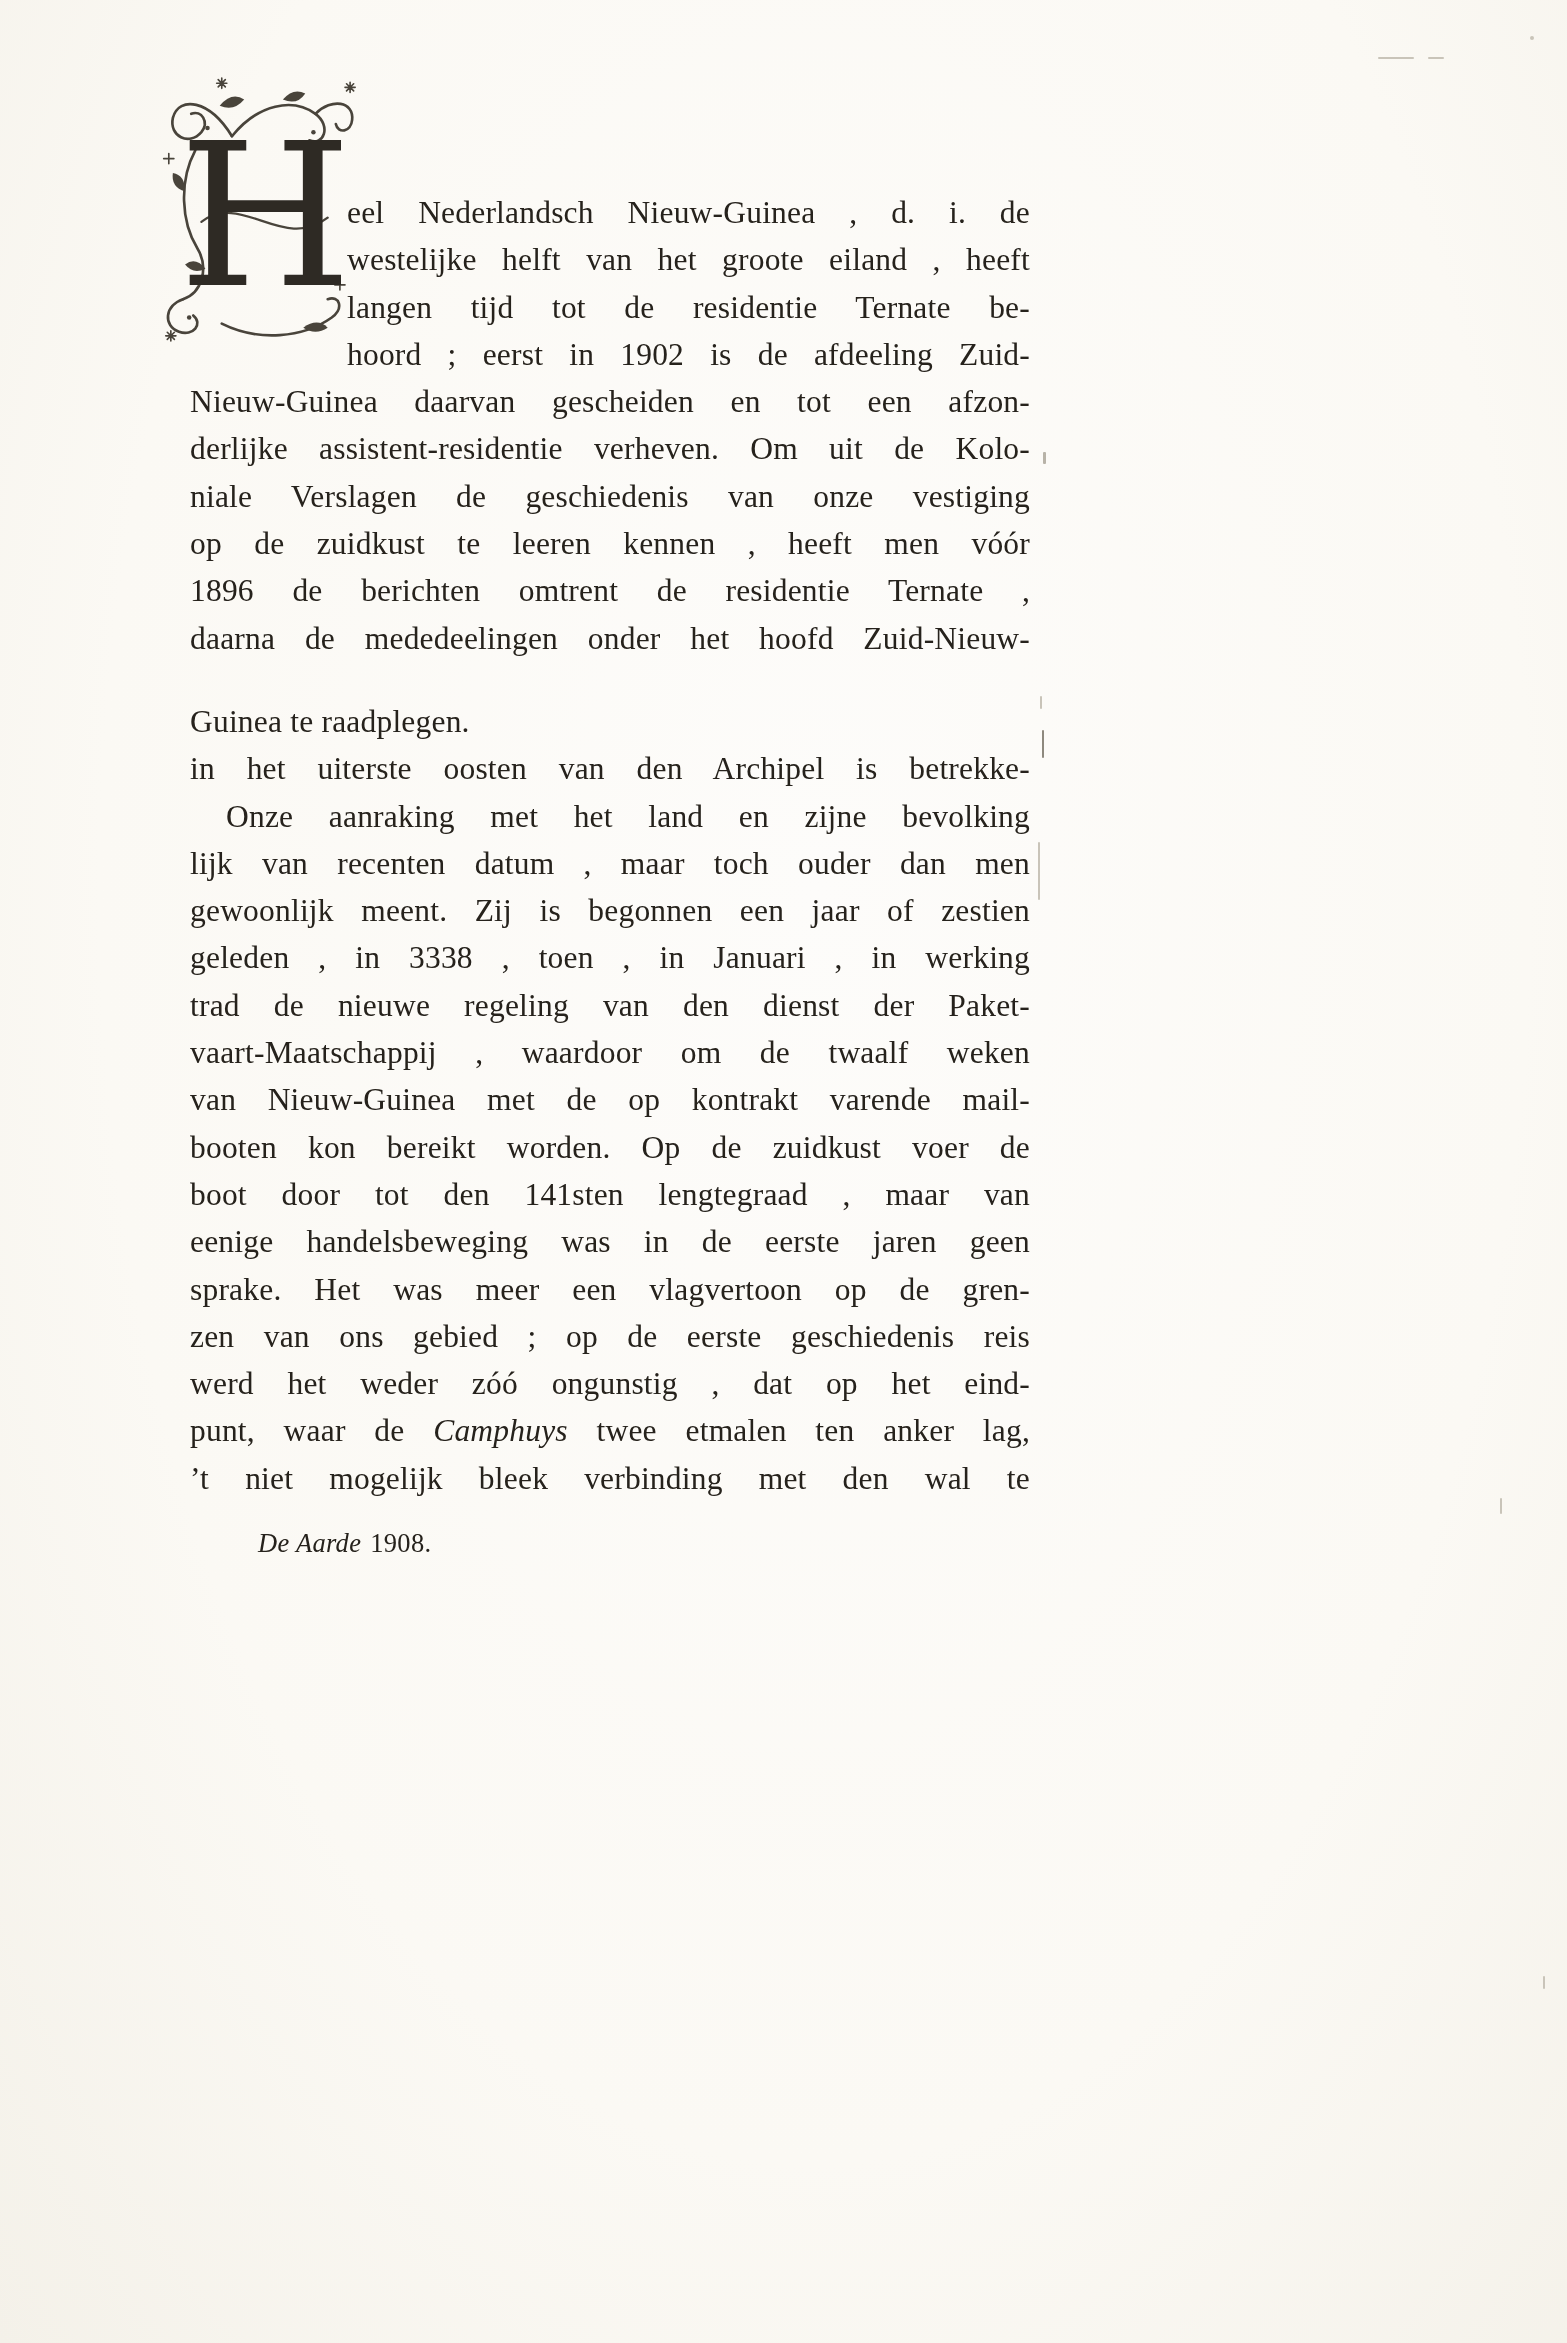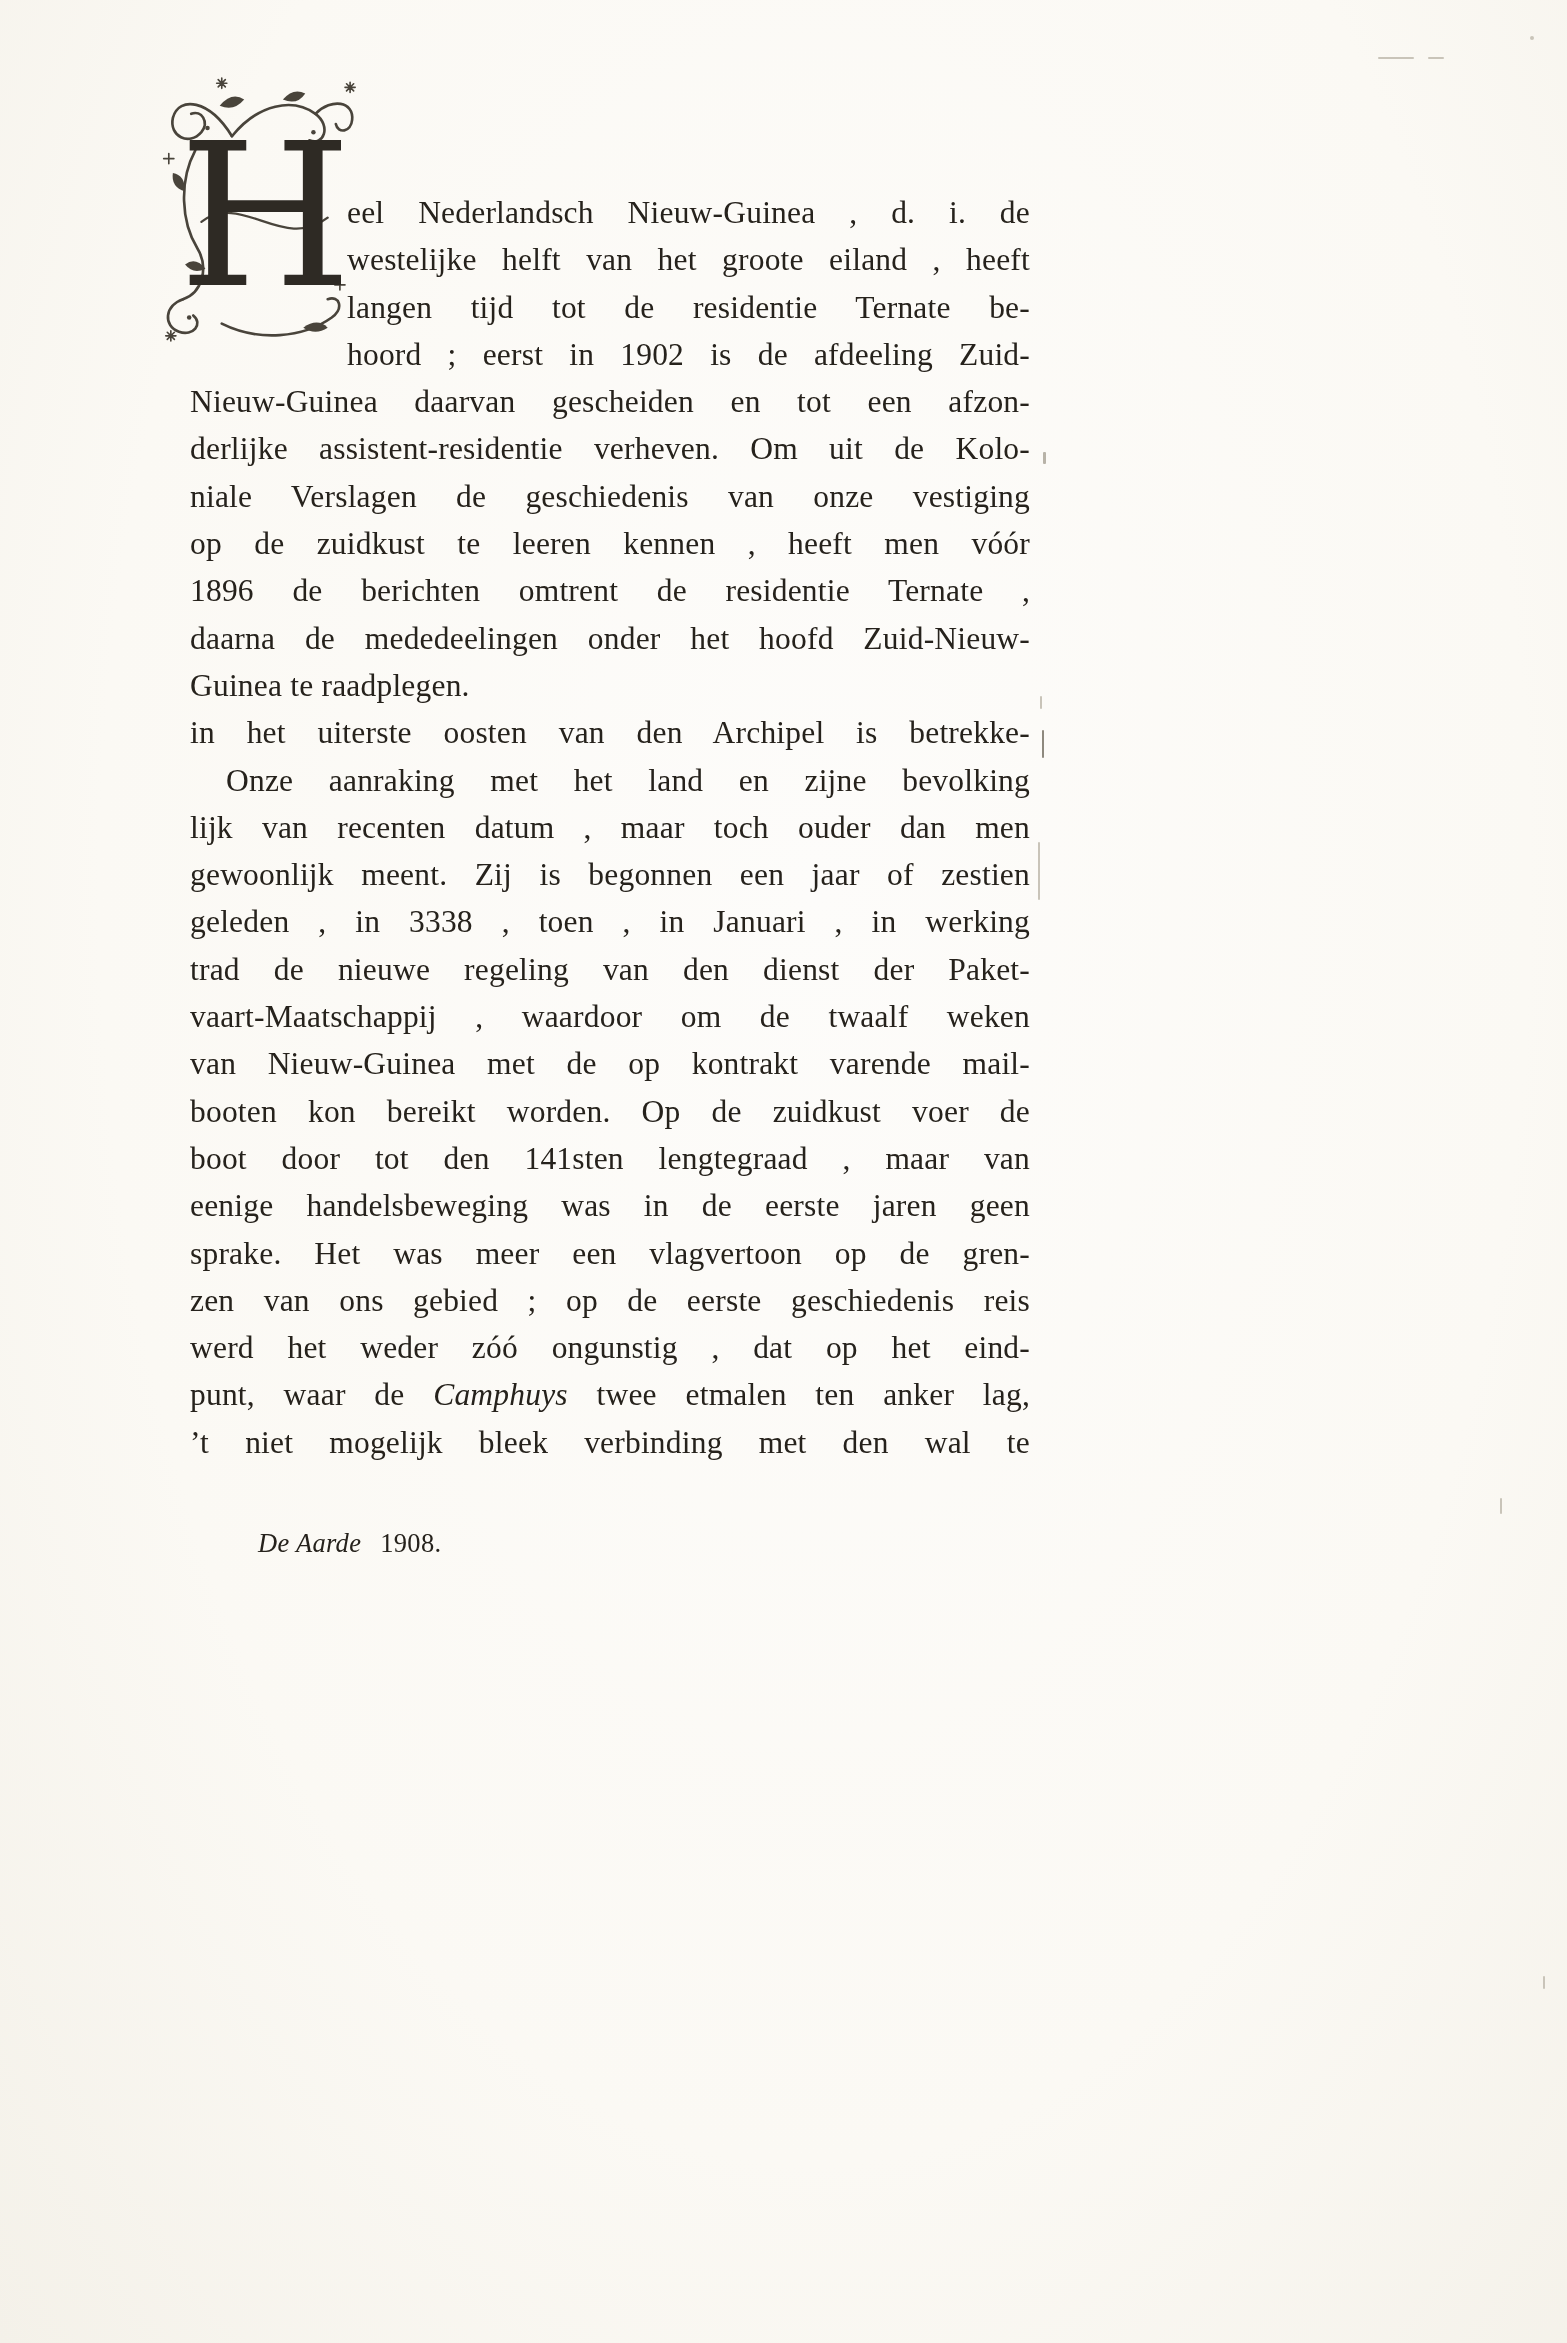--- a/index.html
+++ b/index.html
@@ -27,39 +27,39 @@
   }
   .line {
     height: 47.3px;
     line-height: 47.3px;
     text-align: justify;
     text-align-last: justify;
     white-space: normal;
   }
   .line.wrap { padding-left: 157px; }
   .line.para { text-indent: 36px; }
-  .line.last { text-align-last: left; }
+  .line.last { text-align-last: left; margin-top: 36px; }
   .italic { font-style: italic; }
   .dropcap {
     position: absolute;
     left: -30px;
     top: -120px;
     width: 205px;
     height: 275px;
   }
   .footer {
     position: absolute;
     left: 258px;
     top: 1526px;
     font-size: 26.5px;
     line-height: 34px;
     color: #26221c;
     letter-spacing: 0.3px;
   }
-  .footer .year { margin-left: 19px; font-style: normal; }
+  .footer .year { margin-left: 9px; font-style: normal; }
   .artifact {
     position: absolute;
     background: #b8b3a8;
     border-radius: 1px;
   }
   .artifact.faint { background: #c9c4b9; }
   .artifact.dark  { background: #8e897e; }
 </style>
 </head>
 <body>

